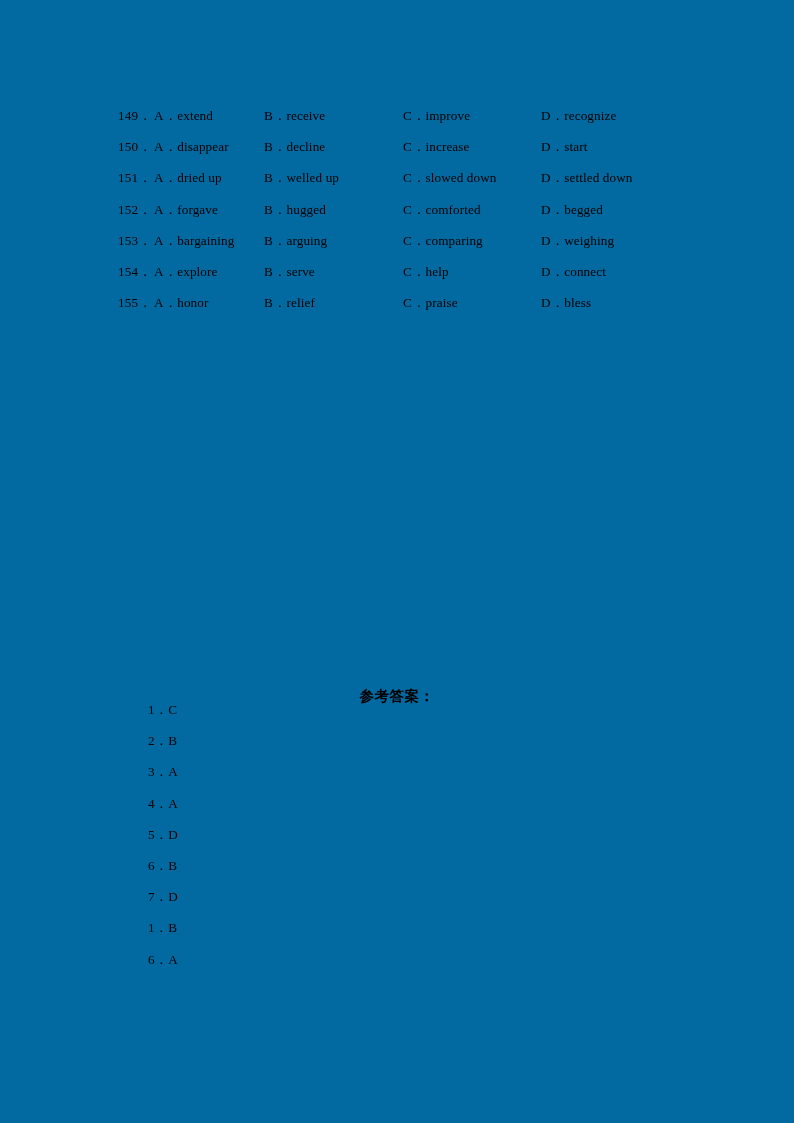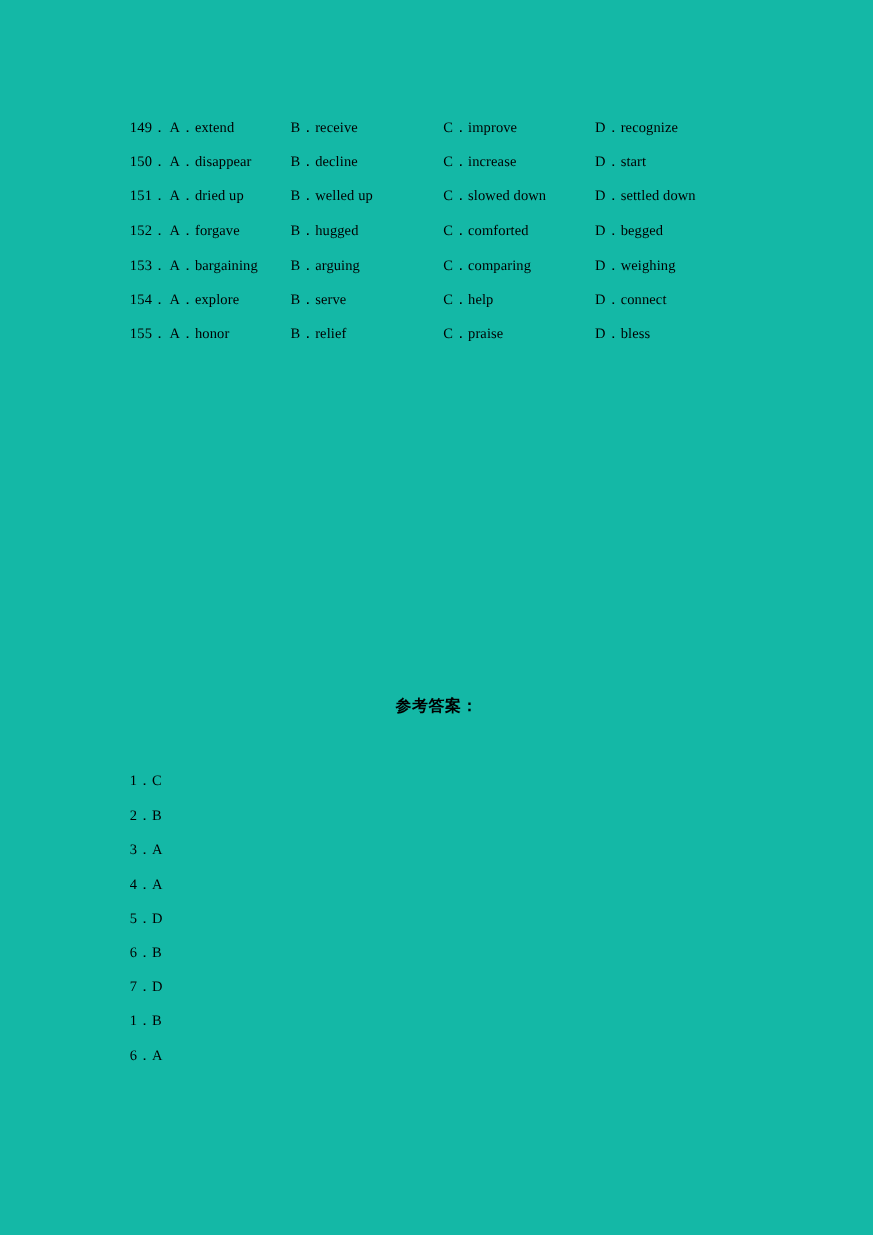--- a/index.html
+++ b/index.html
@@ -13,21 +13,21 @@
     position: relative;
     font-family: "Liberation Serif", "DejaVu Serif", serif;
     color: #000000;
     overflow: hidden;
   }
 
   .page {
     position: relative;
     width: 794px;
     height: 1123px;
-    background: #14b8a6;
+    background: #0369a1;
   }
 
   
   .question-block {
     position: absolute;
     left: 118px;
     top: 100px;
     width: 600px;
   }
   .question-row {
@@ -52,21 +52,21 @@
   .opt-c { width: 138px; }
   .opt-d { width: auto; }
   .opt-letter {
     letter-spacing: 0.4px;
   }
 
   
   .answers-heading {
     position: absolute;
     left: 0;
-    top: 632px;
+    top: 686px;
     width: 794px;
     text-align: center;
     font-family: "DejaVu Sans", "Liberation Sans", sans-serif;
     font-weight: bold;
     font-size: 14.5px;
     line-height: 20px;
     letter-spacing: 0.5px;
   }
 
   
@@ -75,20 +75,21 @@
     left: 118px;
     top: 694px;
     width: 300px;
   }
   .answer-row {
     height: 31.2px;
     line-height: 31.2px;
     white-space: nowrap;
     font-size: 13.2px;
     letter-spacing: 0.2px;
+    margin-left: 30px;
   }
 </style>
 </head>
 <body>
 
 <div class="page">
 
   <div class="question-block">
 
     <div class="question-row">

